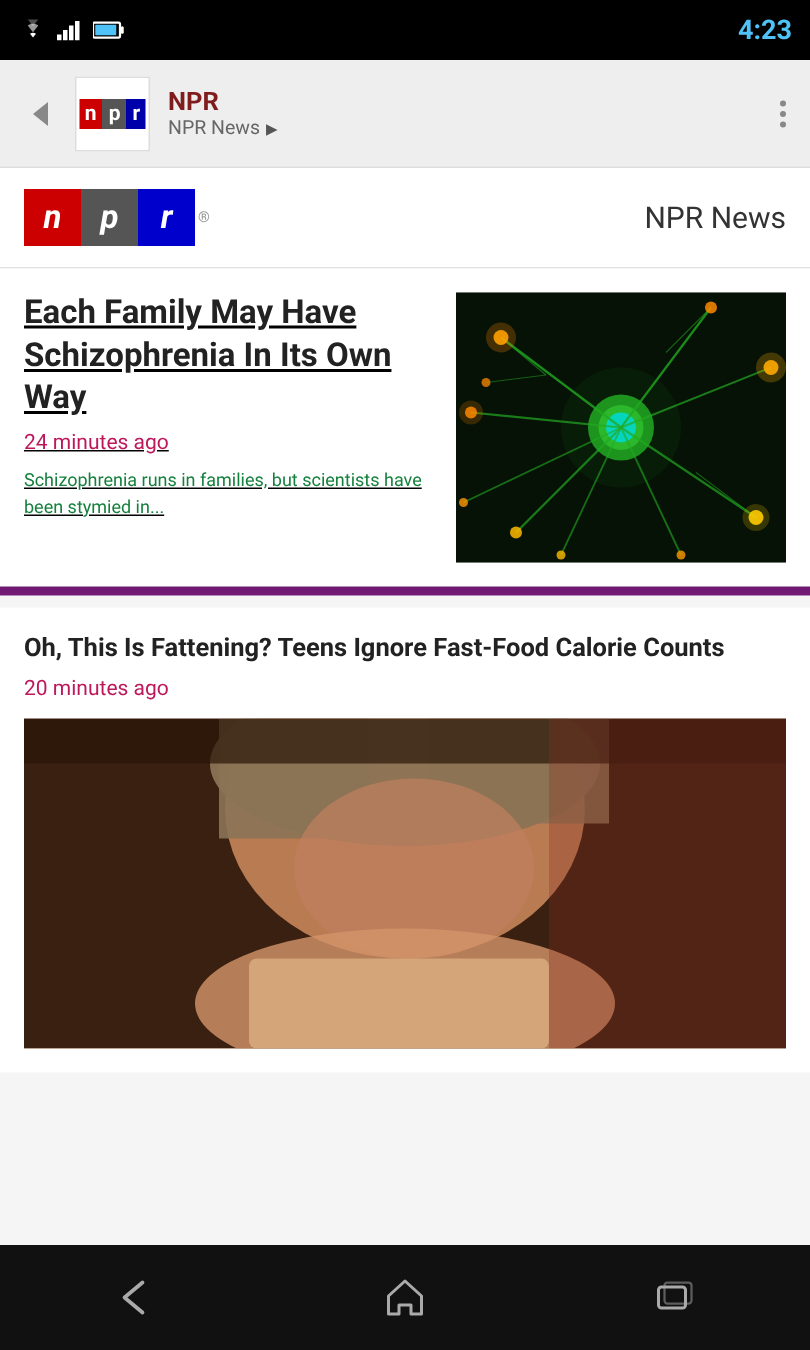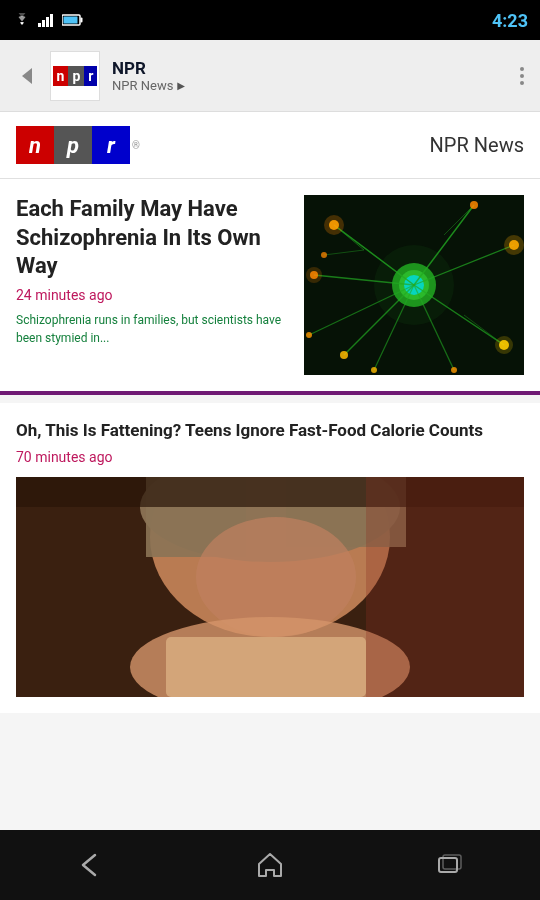--- a/index.html
+++ b/index.html
@@ -69,21 +69,21 @@
     .app-logo-small .logo-p { background: #555; color: white; font-weight: bold; font-size: 14px; padding: 2px 4px; }
     .app-logo-small .logo-r { background: #00a; color: white; font-weight: bold; font-size: 14px; padding: 2px 4px; }
     .app-bar-text {
       display: flex;
       flex-direction: column;
       flex: 1;
     }
     .app-bar-title {
       font-size: 17px;
       font-weight: bold;
-      color: #0f172a;
+      color: #7f1d1d;
     }
     .app-bar-subtitle {
       font-size: 13px;
       color: #666;
       display: flex;
       align-items: center;
       gap: 4px;
     }
     .dropdown-arrow {
       font-size: 10px;
@@ -144,21 +144,22 @@
 
     
     .news-feed {
       padding: 0;
     }
 
     .news-card {
       background: white;
       margin-bottom: 8px;
       padding: 16px;
-      border-bottom: 4px solid #701a75;
+      border-bottom: 6px solid #701a75;
+      text-decoration: underline;
     }
 
     .news-card-inner {
       display: flex;
       gap: 12px;
     }
 
     .news-text {
       flex: 1;
     }
@@ -367,21 +368,21 @@
           <circle cx="10" cy="80" r="8" fill="#ff8800" opacity="0.2"></circle>
 
           <circle cx="110" cy="90" r="40" fill="#22aa22" opacity="0.08"></circle>
         </svg>
       </div>
     </div>
   </div>
 
   <div class="news-card-2">
     <div class="news-title-large">Oh, This Is Fattening? Teens Ignore Fast-Food Calorie Counts</div>
-    <div class="news-time">70 minutes ago</div>
+    <div class="news-time">20 minutes ago</div>
 
     <div class="teen-image">
       <svg class="teen-svg" viewBox="0 0 508 220" xmlns="http://www.w3.org/2000/svg">
 
         <rect width="508" height="220" fill="#3a2010"></rect>
 
         <ellipse cx="254" cy="60" rx="120" ry="100" fill="#c8855a" opacity="0.9"></ellipse>
 
         <ellipse cx="254" cy="30" rx="130" ry="55" fill="#8b7355" opacity="0.95"></ellipse>
         <rect x="130" y="0" width="100" height="80" fill="#8b7355" opacity="0.9"></rect>

